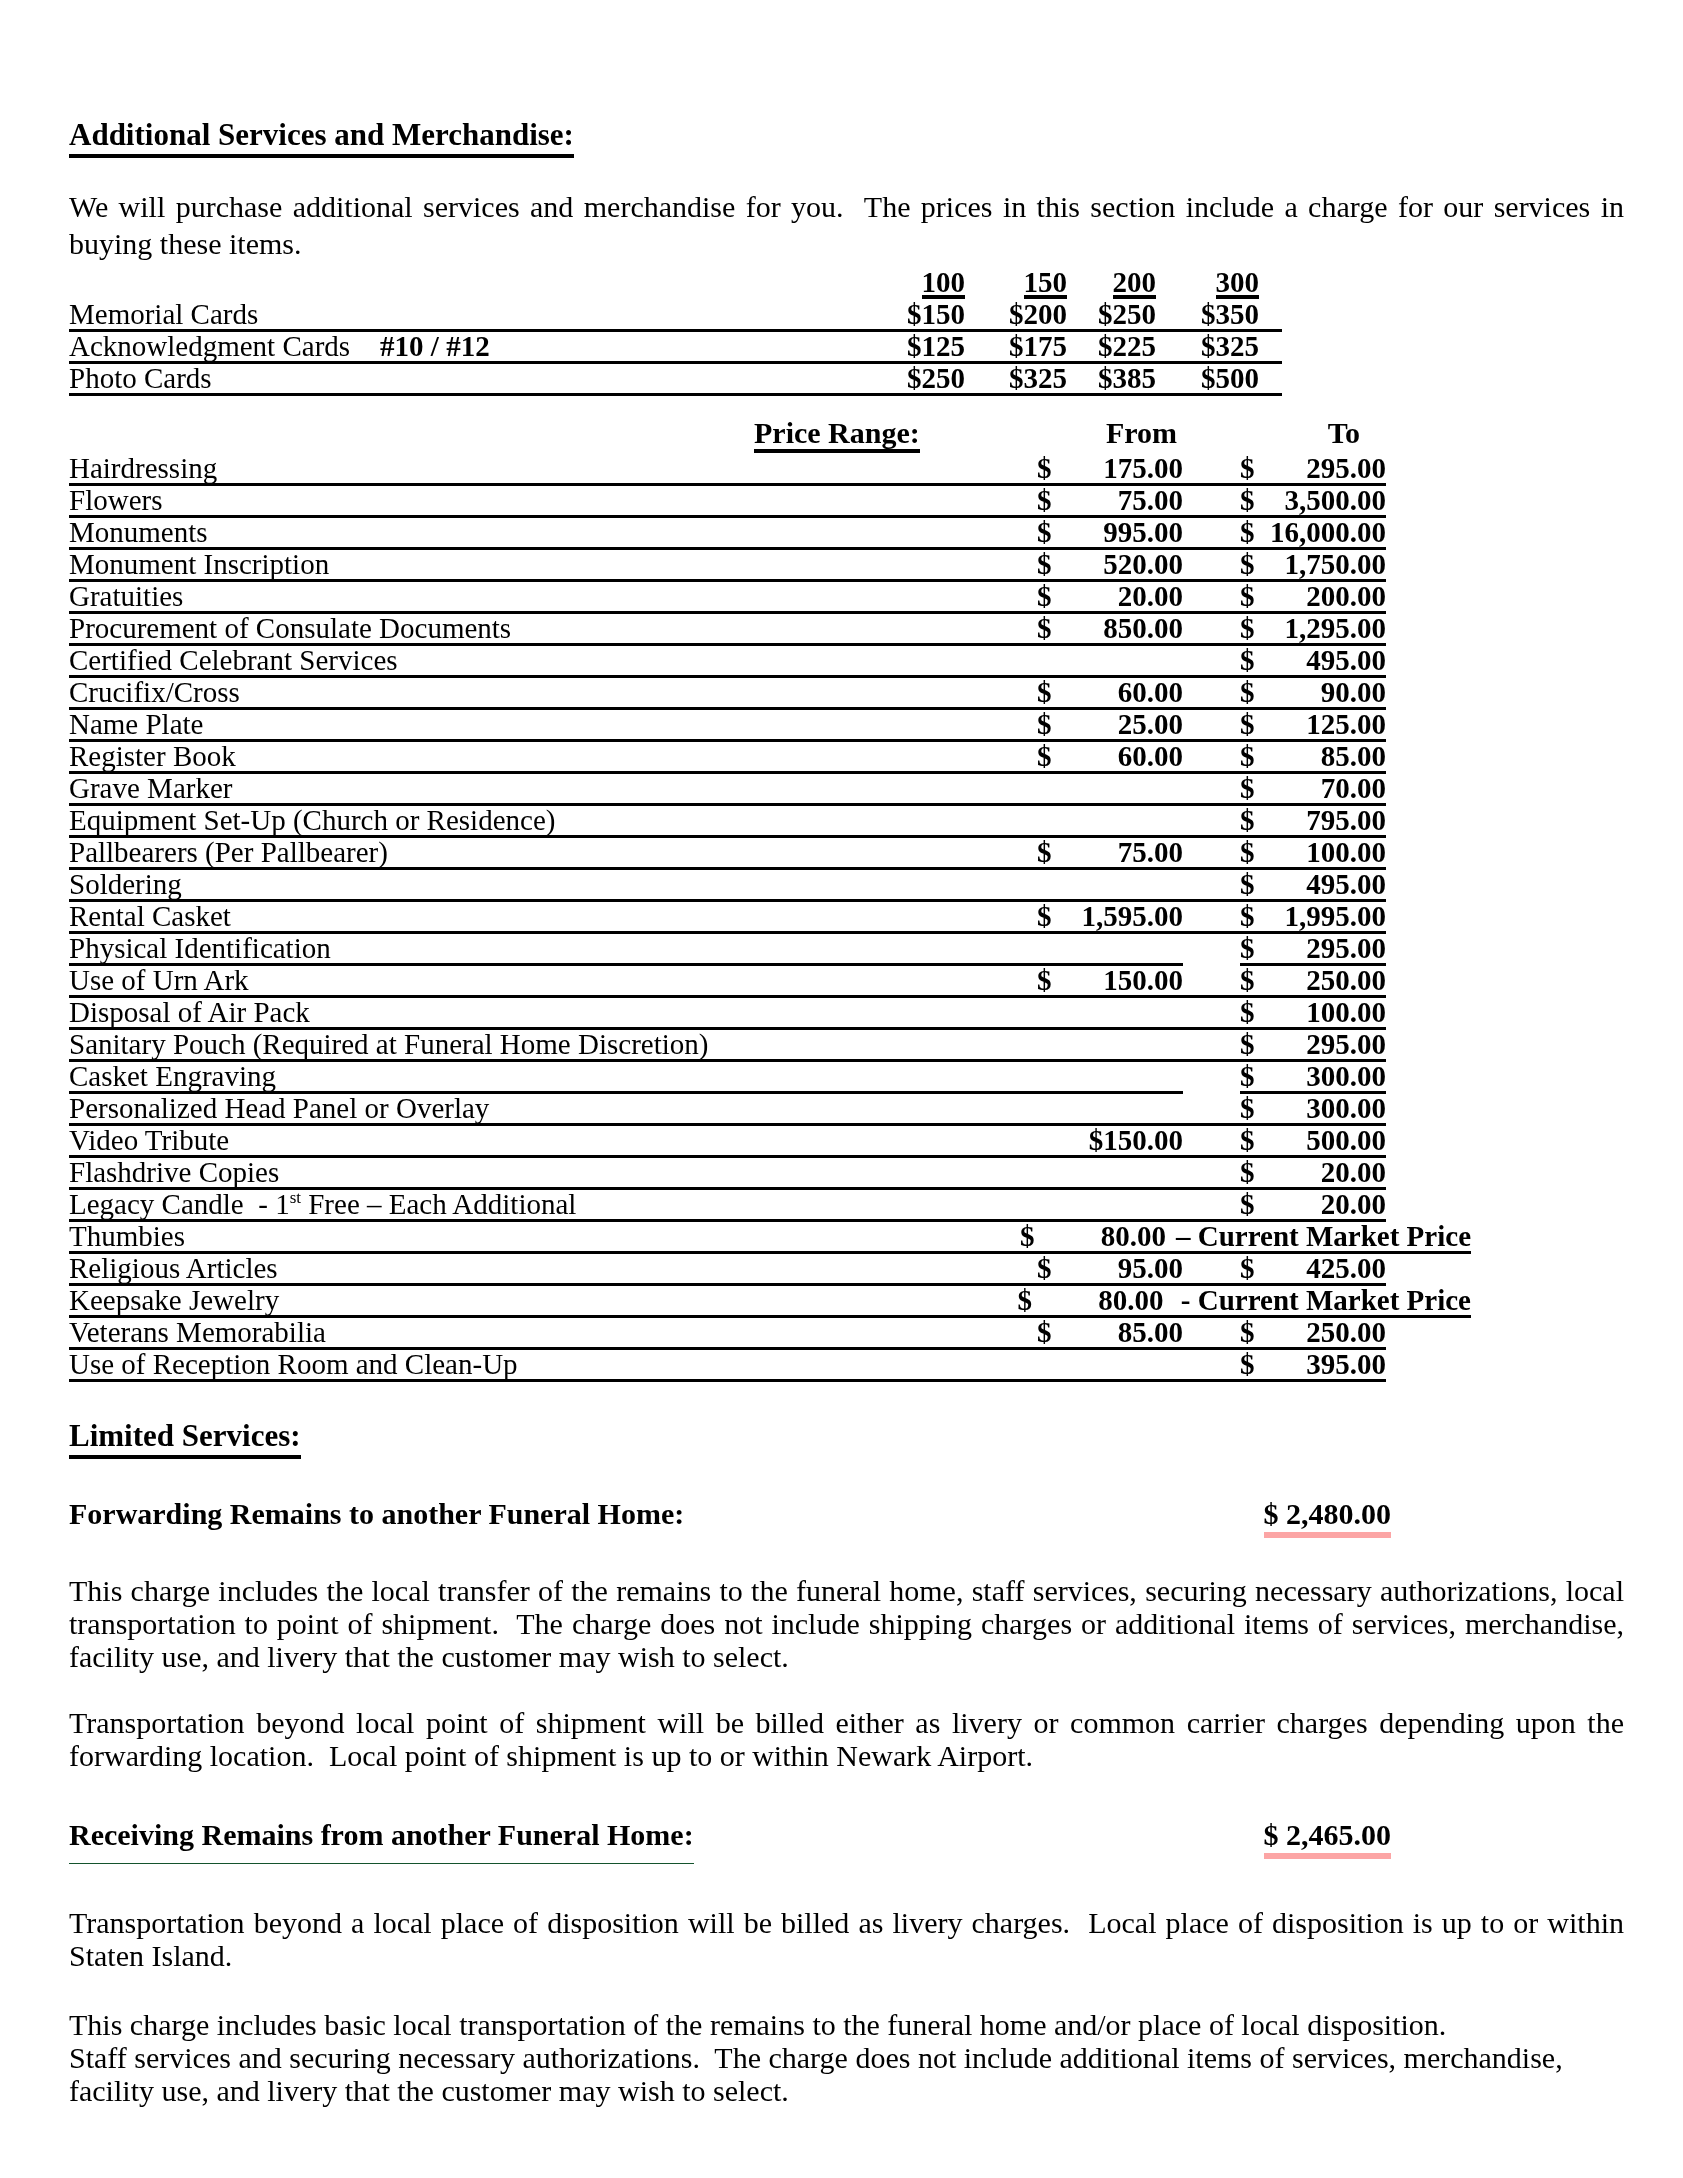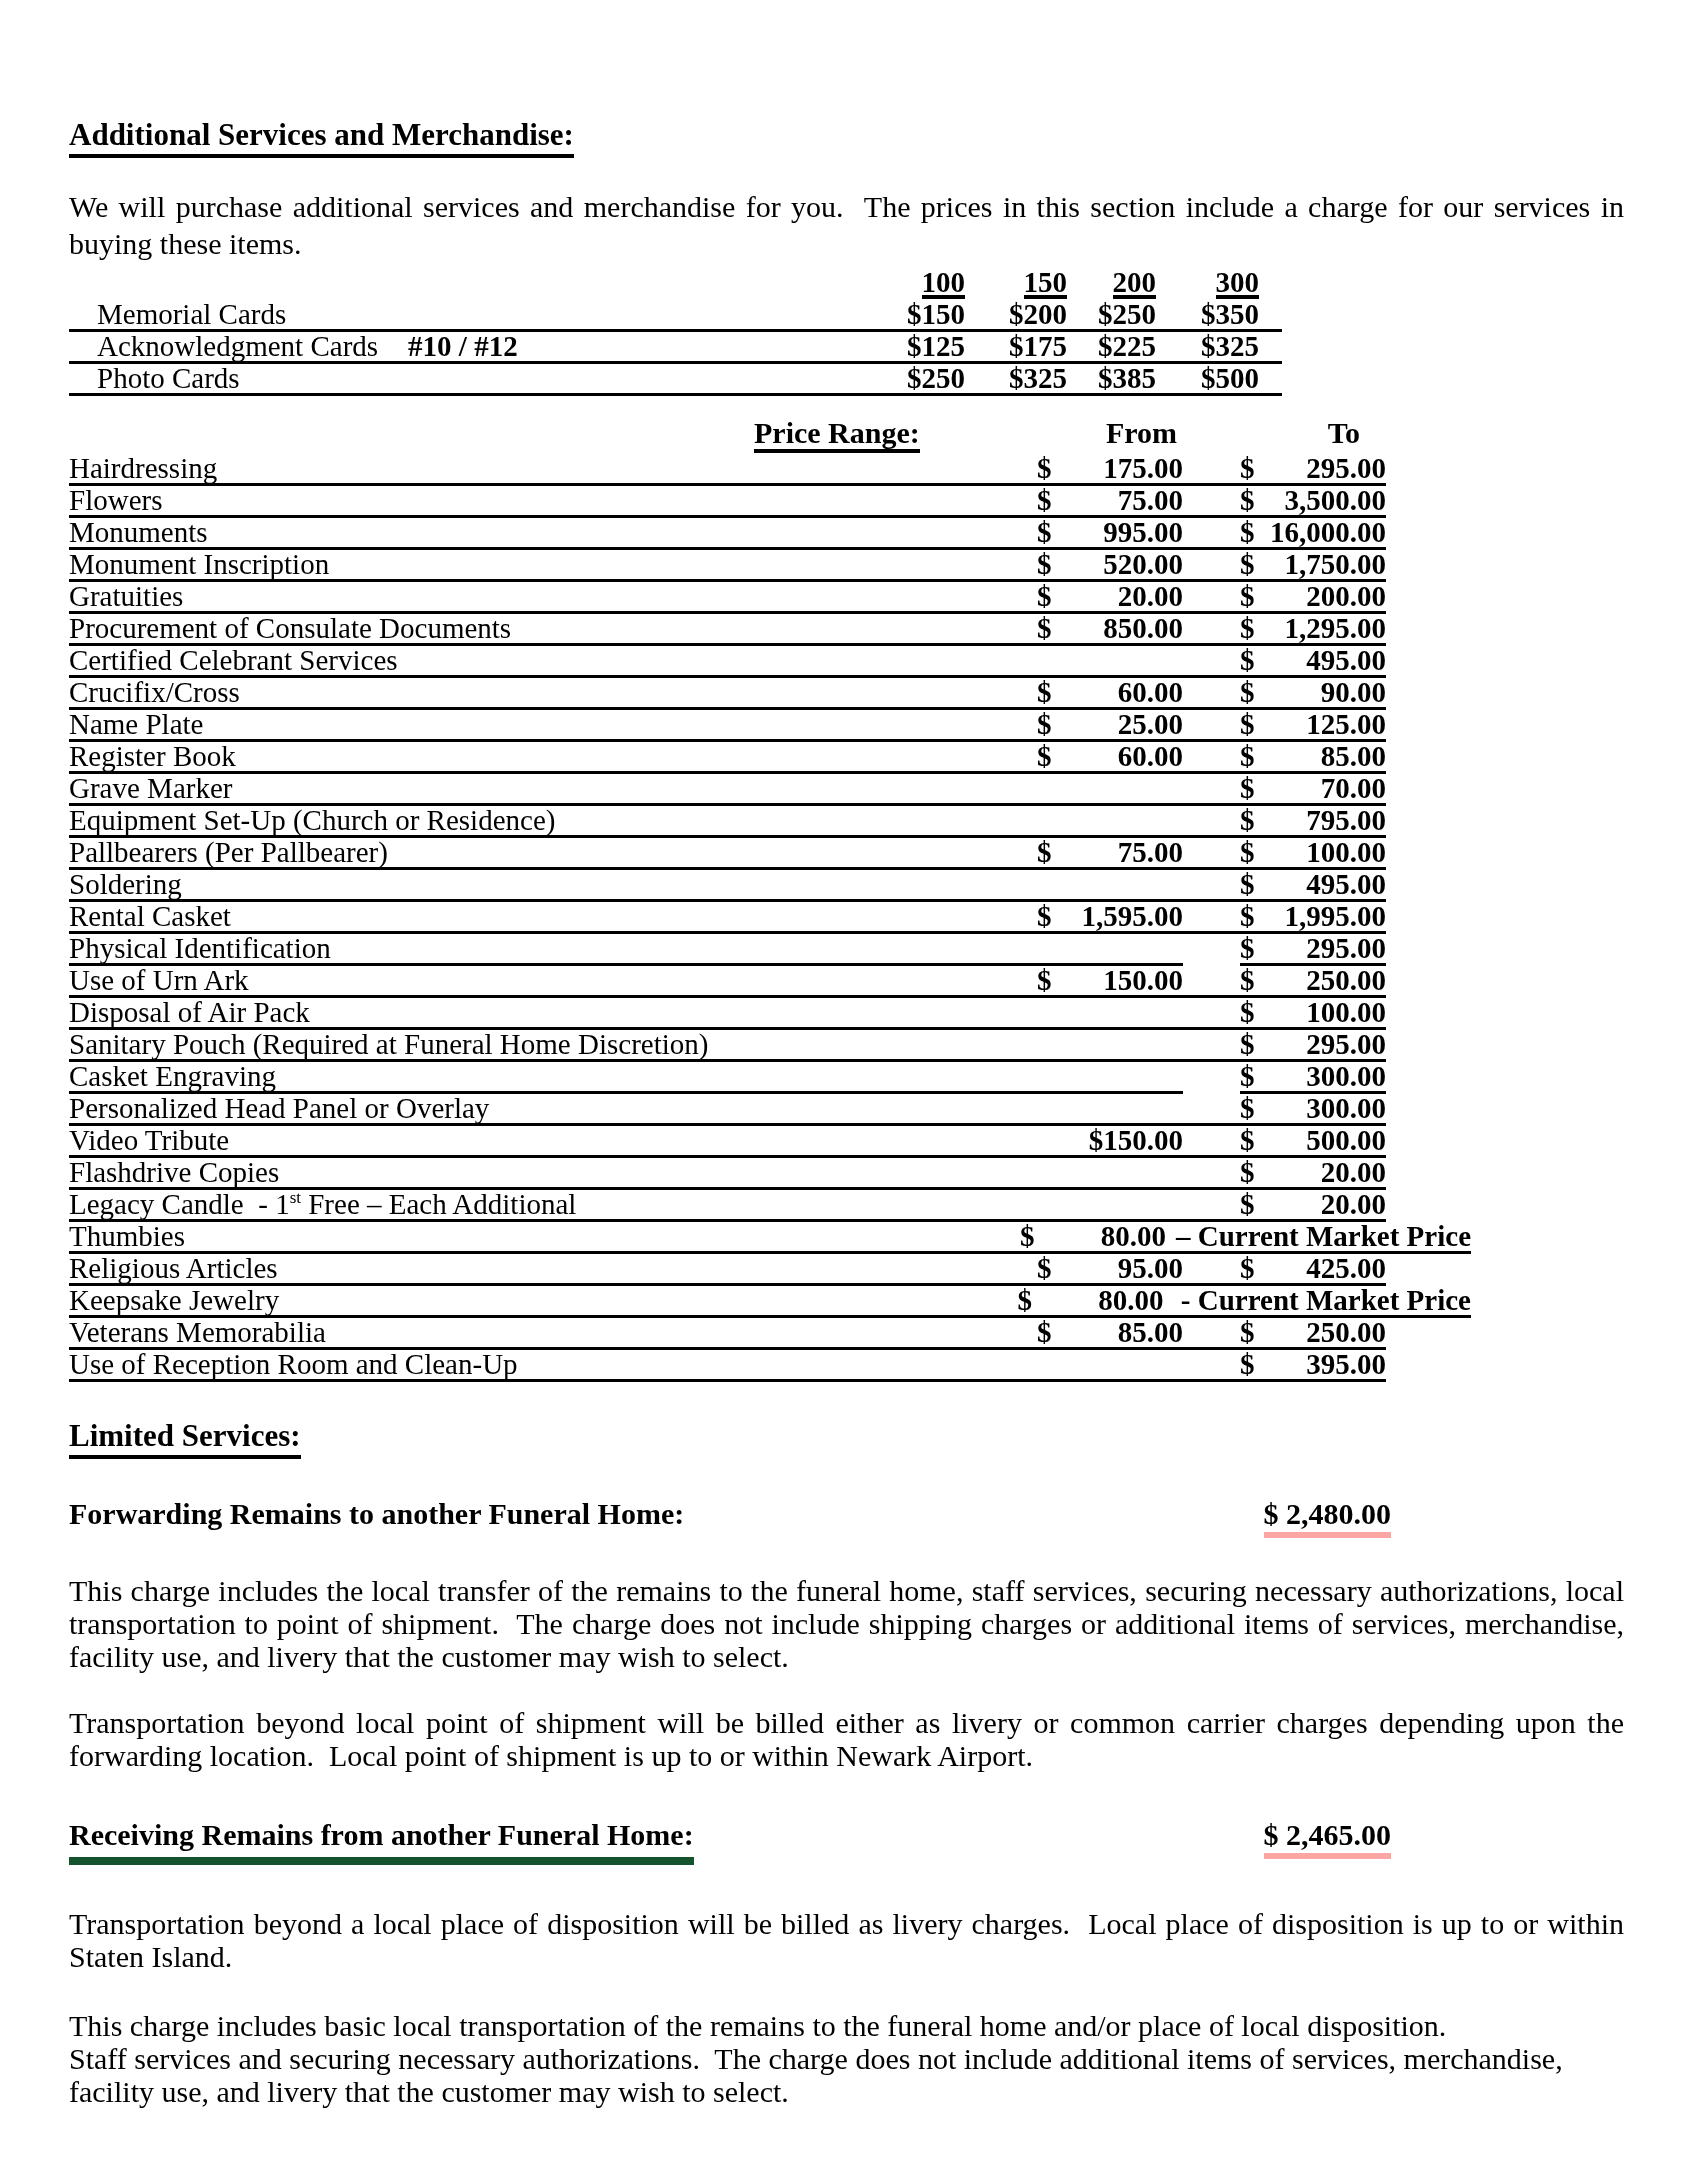--- a/index.html
+++ b/index.html
@@ -23,21 +23,21 @@
   }
 
   .para { line-height:33px; white-space:pre-wrap; }
   .j { text-align:justify; }
   .intro { margin-top:30px; line-height:37px; }
 
   
   .cards { margin-top:6px; }
   .card-hrow, .card-row { display:flex; margin-right:342px; line-height:29px; height:32px; font-size:29px; }
   .card-row { border-bottom:3px solid #000; }
-  .card-label { flex:1; white-space:pre;margin-left:28px; }
+  .card-label { flex:1; white-space:pre; }
   .card-note { font-weight:bold; margin-left:30px; white-space:pre; }
   .card-note:empty { display:none; }
   .card-cell { text-align:right; font-weight:bold; }
   .c1 { width:89px; } .c2 { width:102px; } .c3 { width:89px; } .c4 { width:103px; margin-right:23px; }
   .qh { display:inline-block; border-bottom:4px solid #000; line-height:26px; }
 
   
   .pr { margin-top:22px; }
   .pr-hrow { display:flex; margin-right:238px; line-height:30px; height:36px; }
   .pr-hlabel { flex:1; }
@@ -53,21 +53,21 @@
   .pr-suffix { font-weight:bold; margin-left:10px; white-space:pre; }
   .pr-suffix:empty { margin:0; }
   .pr-to { width:146px; margin-left:57px; display:flex; justify-content:space-between; font-weight:bold; white-space:pre; }
   .split { border-bottom:none; }
   .split .pr-label, .split .pr-from, .split .pr-to { border-bottom:3px solid #000; }
 
   
   .h2wrap { margin-top:36px; }
   .svc-row { display:flex; margin-top:38px; font-weight:bold; align-items:flex-start; }
   .svc-name { white-space:pre; }
-  .svc-name.ul { border-bottom:8px solid #14532d; padding-bottom:5px; }
+  .svc-name.ul { border-bottom:1px solid #14532d; padding-bottom:11px; }
   .svc-price { margin-left:auto; margin-right:233px; border-bottom:6px solid #fca5a5; padding-bottom:1px; white-space:pre; }
   .para.m36 { margin-top:36px; }
   .para.m33 { margin-top:33px; }
   .para.m42 { margin-top:42px; }
   .svc-row.m46 { margin-top:46px; }
 </style>
 </head>
 <body>
 
 <div class="page">

